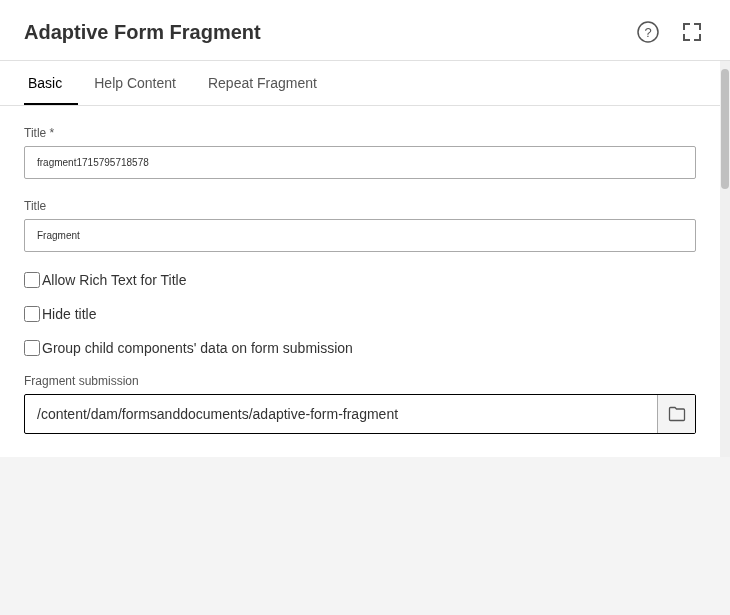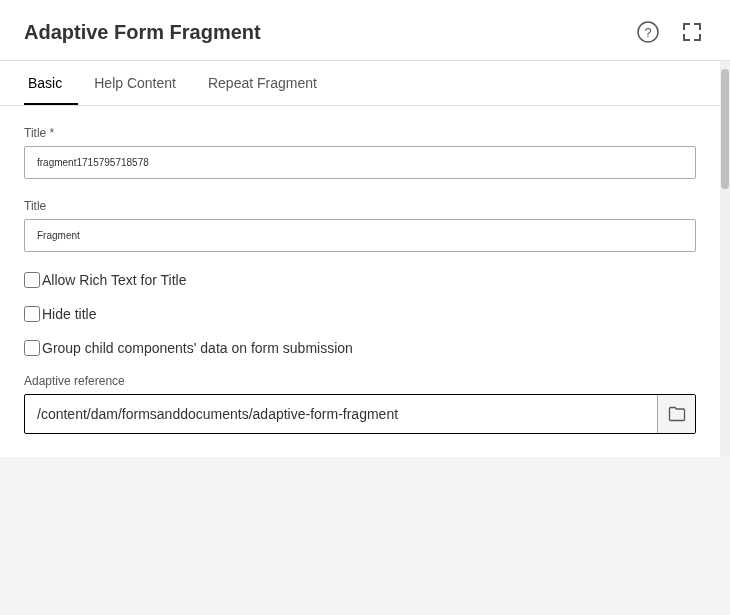--- a/index.html
+++ b/index.html
@@ -252,21 +252,21 @@
           <input type="checkbox" id="cb2" style="">
           <label for="cb2" class="checkbox-label">Hide title</label>
         </div>
 
         <div class="checkbox-group">
           <input type="checkbox" id="cb3" style="">
           <label for="cb3" class="checkbox-label">Group child components' data on form submission</label>
         </div>
 
         <div class="form-group fragment-reference-group">
-          <label class="form-label">Adaptive reference</label>
+          <label class="form-label">Fragment submission</label>
           <div class="fragment-input-wrapper">
             <input class="fragment-input" type="text" value="/content/dam/formsanddocuments/adaptive-form-fragment" style="">
             <div class="folder-btn" title="Browse">
               <svg width="18" height="18" viewBox="0 0 18 18" fill="none" xmlns="http://www.w3.org/2000/svg">
                 <path d="M1.5 3.5C1.5 2.95 1.95 2.5 2.5 2.5H7L8.5 4H15.5C16.05 4 16.5 4.45 16.5 5V14.5C16.5 15.05 16.05 15.5 15.5 15.5H2.5C1.95 15.5 1.5 15.05 1.5 14.5V3.5Z" stroke="#555" stroke-width="1.3" fill="none"></path>
               </svg>
             </div>
           </div>
         </div>
 

